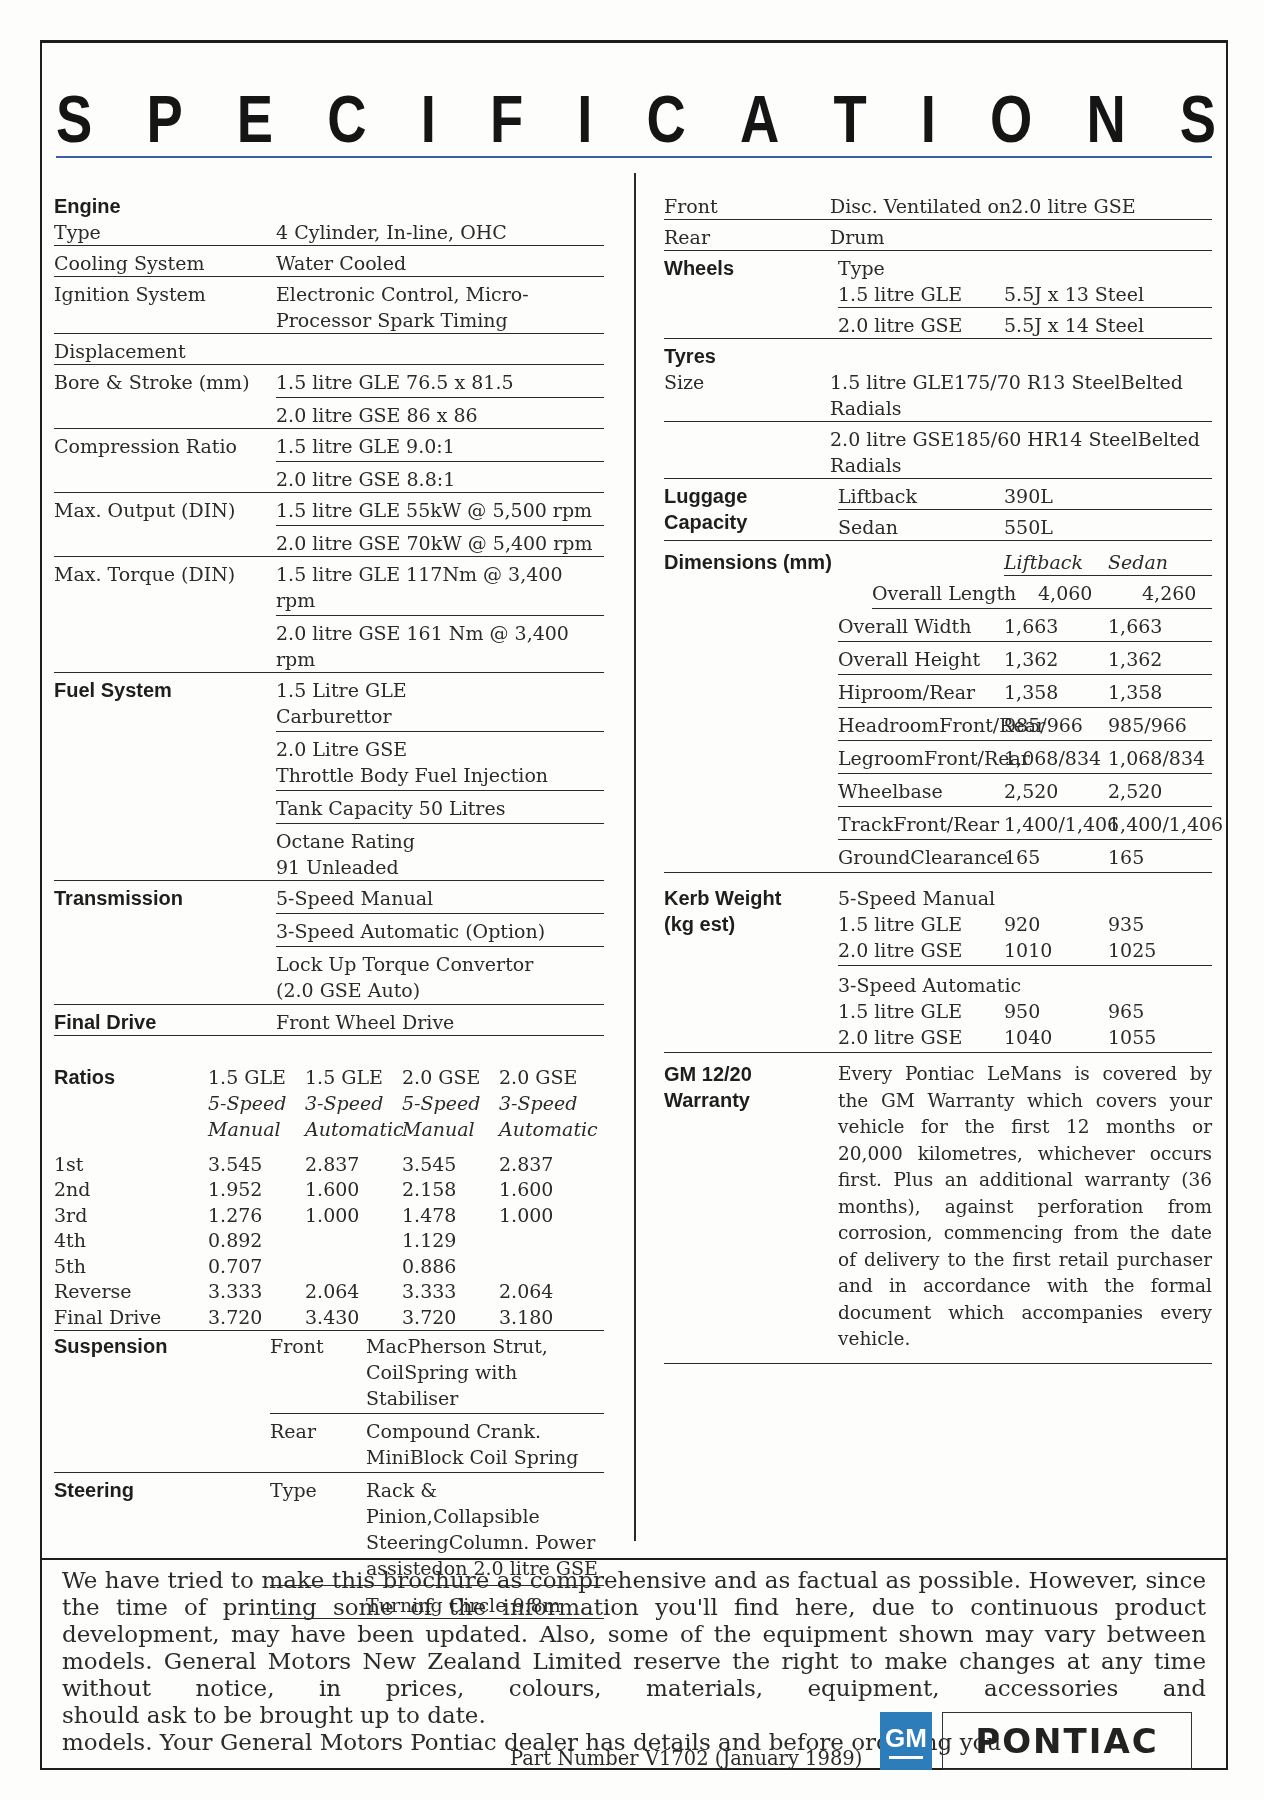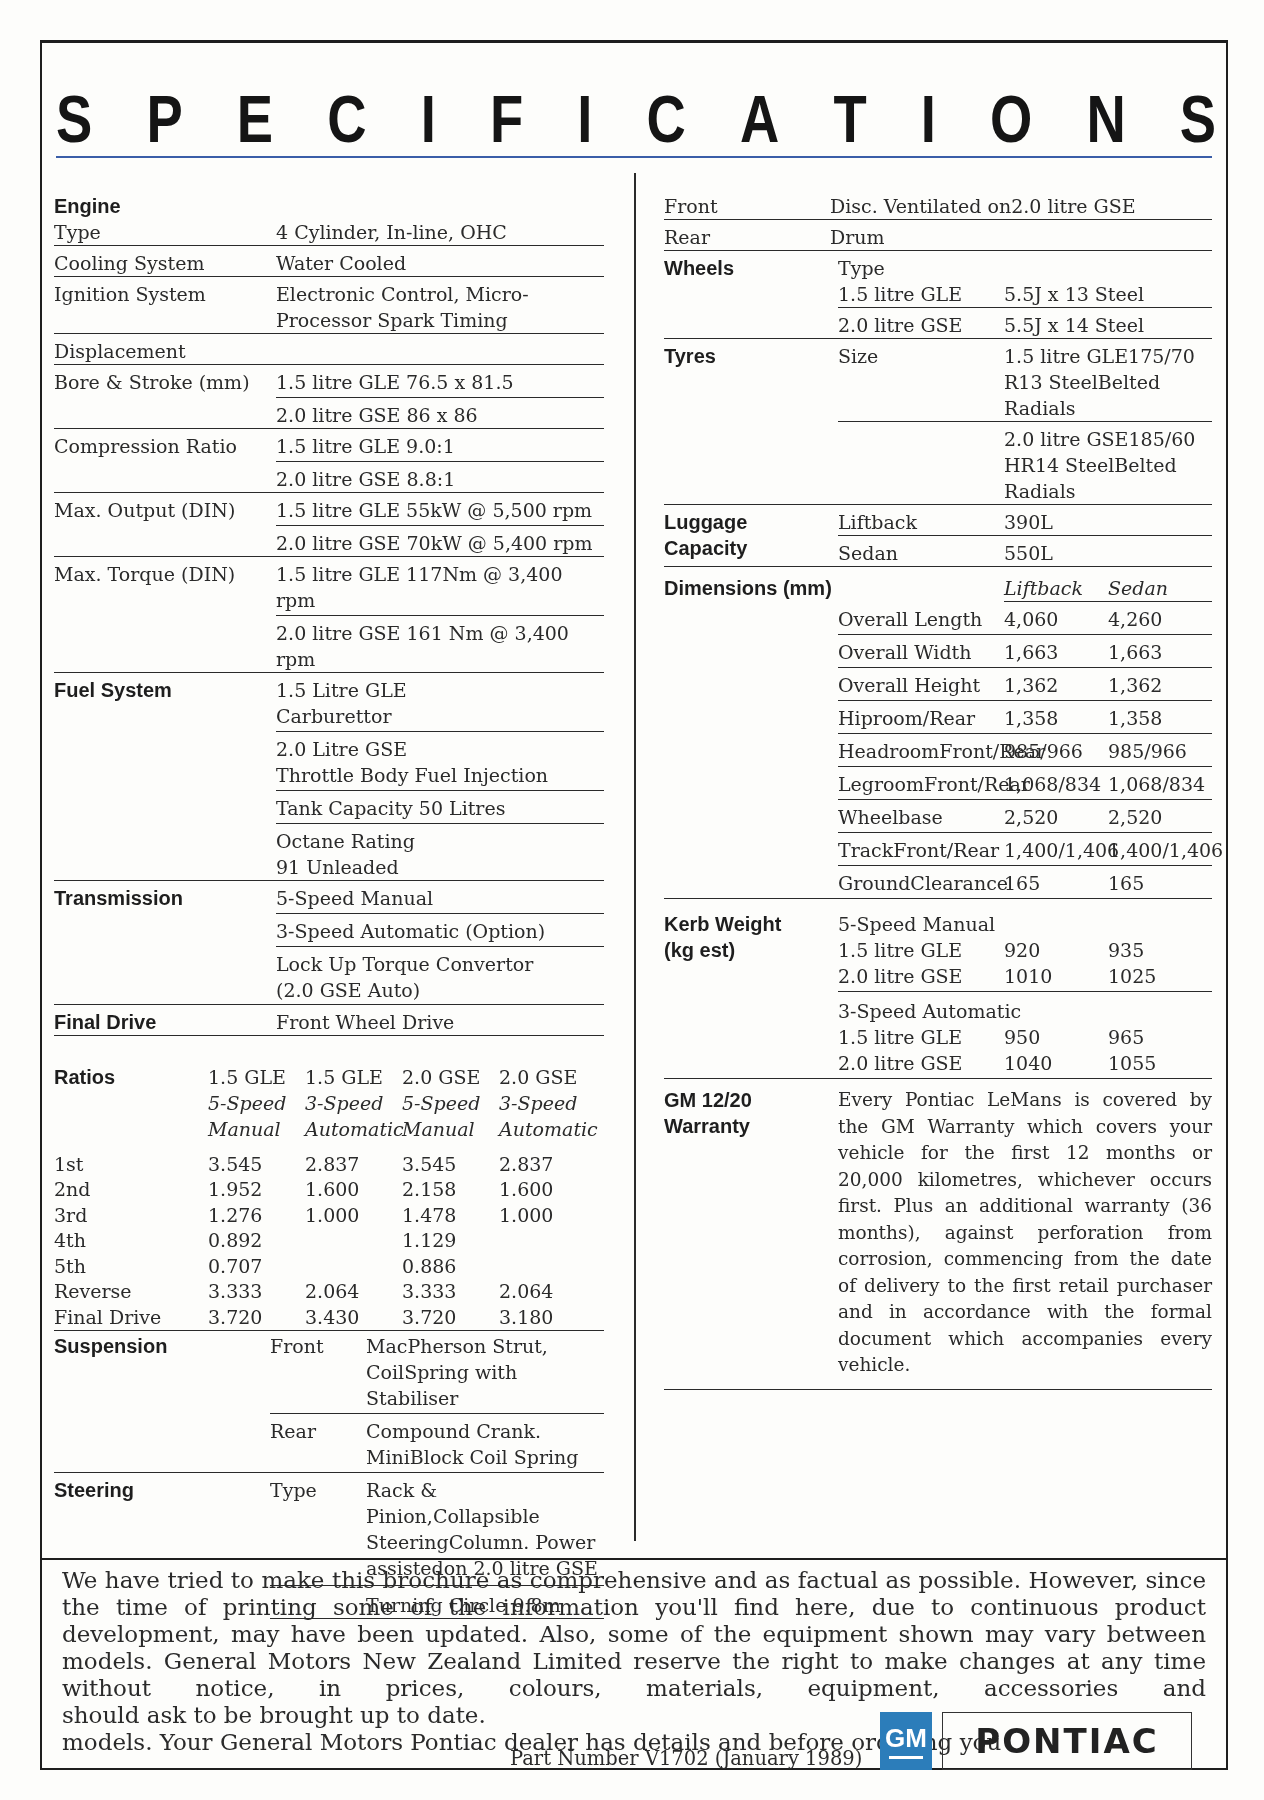--- a/index.html
+++ b/index.html
@@ -301,21 +301,21 @@
             <div class="rval">5.5J x 13 Steel</div>
           </div>
         <div class="row" style="padding-top:4px;">
             <div class="rsub">2.0 litre GSE</div>
             <div class="rval">5.5J x 14 Steel</div>
           </div>
       </div>
     </div>
     <div class="rule"></div>
 
-    <div class="row" style="padding-top:4px;">
+    <div class="row" style="padding-top:4px;flex-direction:column;">
       <div class="rlab b">Tyres</div>
       <div style="flex:1;">
         <div class="row rule">
             <div class="rsub">Size</div>
             <div class="rval" id="tyres-gle"><span class="line">1.5 litre GLE</span><span class="line">175/70 R13 Steel</span><span class="line">Belted Radials</span></div>
           </div>
         <div class="row" style="padding-top:4px;">
             <div class="rsub"></div>
             <div class="rval" id="tyres-gse"><span class="line">2.0 litre GSE</span><span class="line">185/60 HR14 Steel</span><span class="line">Belted Radials</span></div>
           </div>
@@ -343,21 +343,21 @@
 
     <div style="padding-top:8px;">
       <div class="dim">
         <div class="b" style="grid-column:1 / span 2;">Dimensions (mm)</div>
         <div class="it rule">Liftback</div>
         <div class="it rule">Sedan</div>
       </div>
       <div id="dim-rows">
           <div class="dim">
             <div></div>
-            <div class="rule" style="grid-column: 2 / span 3; display: grid; grid-template-columns: 166px 104px 1fr; padding: 4px 0px 2px;">
+            <div class="rule" style="grid-column: 2 / span 3; display: grid; grid-template-columns: 166px 104px 1fr; padding: 4px 0px 2px; margin-left: 34px;">
               <div><span class="line">Overall Length</span></div>
               <div><span class="line">4,060</span></div>
               <div><span class="line">4,260</span></div>
             </div>
           </div>
           <div class="dim">
             <div></div>
             <div class="rule" style="grid-column: 2 / span 3; display: grid; grid-template-columns: 166px 104px 1fr; padding: 4px 0px 2px;">
               <div><span class="line">Overall Width</span></div>
               <div><span class="line">1,663</span></div>

